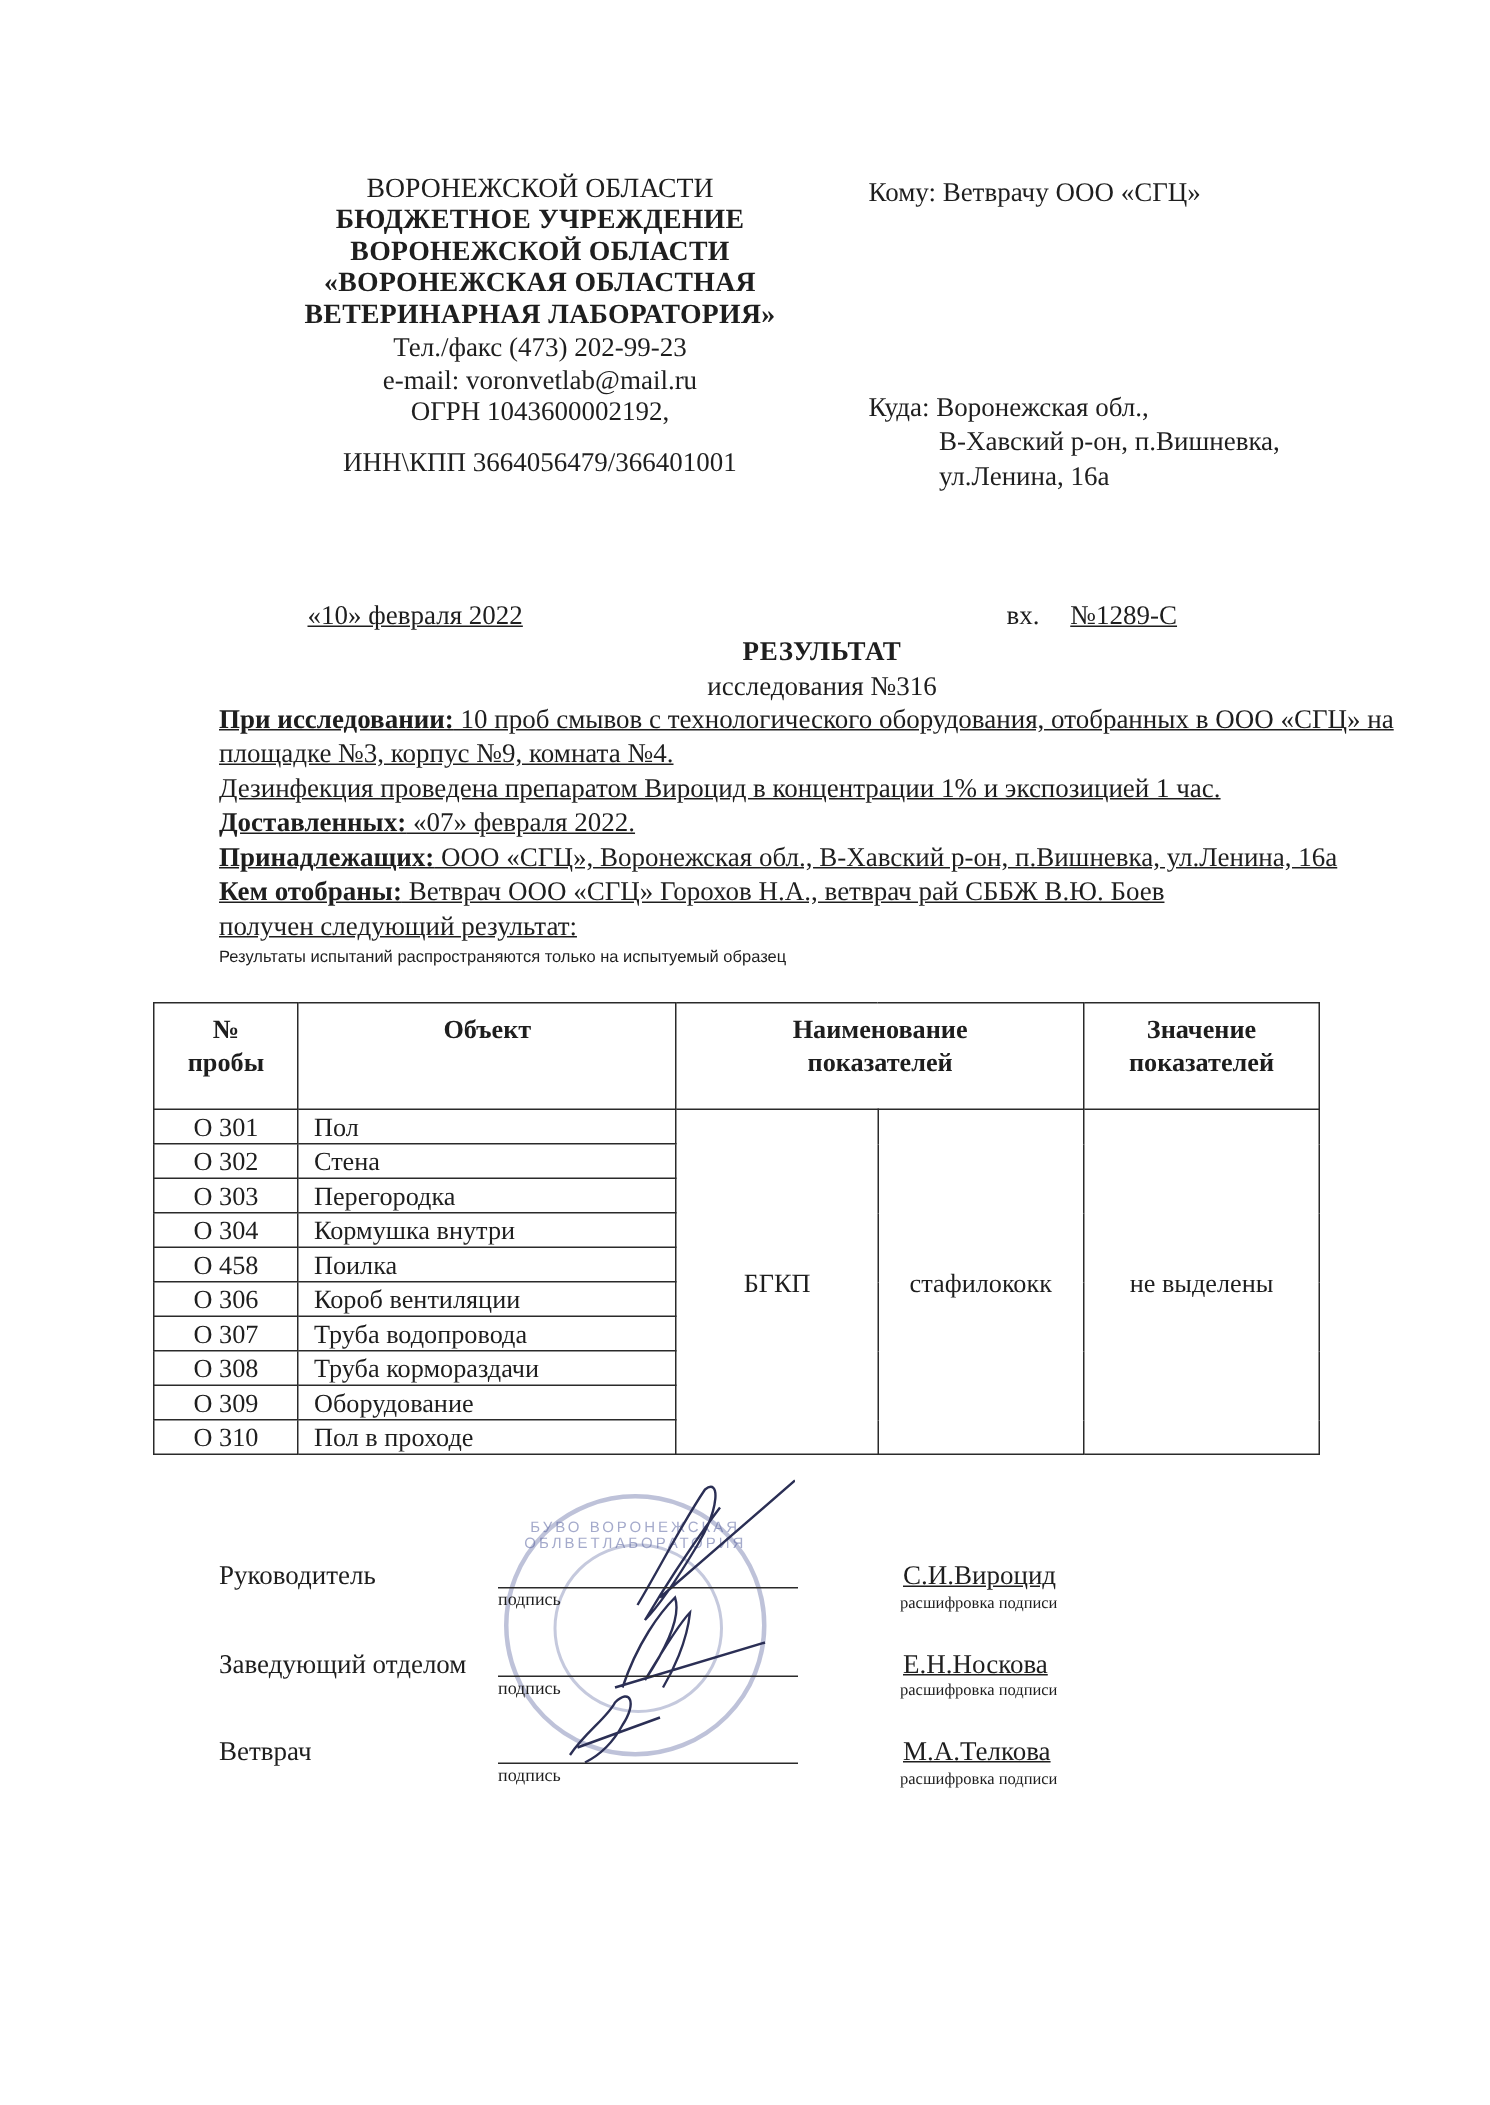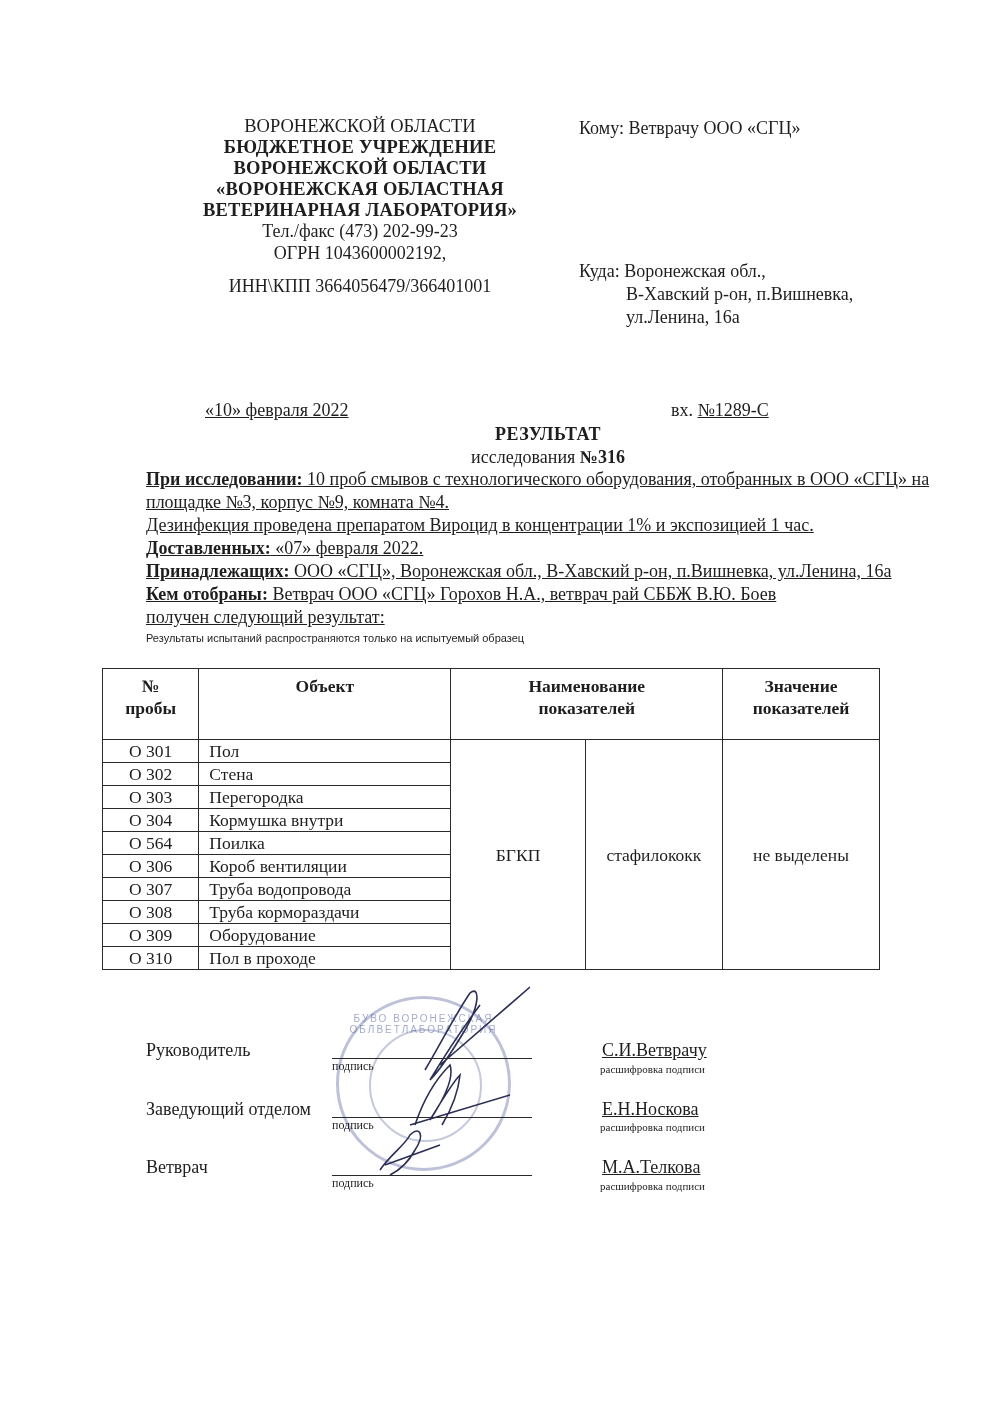--- a/index.html
+++ b/index.html
@@ -8,24 +8,24 @@
   .abs { position: absolute; }
   .center { text-align: center; }
   .hdr { left: 150px; top: 116px; width: 420px; font-size: 18.5px; line-height: 21px; text-align: center; }
   .hdr .b { font-weight: bold; font-size: 18.5px; letter-spacing: 0.2px; }
   .hdr .addr { margin-top: 3px; font-size: 18px; line-height: 21.5px; }
   .to { left: 579px; top: 118px; font-size: 18px; }
   .where { left: 579px; top: 260px; font-size: 18px; line-height: 23px; }
   .where .ind { padding-left: 47px; }
   .date { left: 205px; top: 400px; font-size: 18px; text-decoration: underline; }
   .vx { left: 671px; top: 400px; font-size: 18px; }
-  .vx u { text-decoration: underline; }
+  .vx u { text-decoration: underline; margin-left: 16px; }
   .title { left: 0; width: 1096px; top: 424px; font-size: 18px; font-weight: bold; letter-spacing: 0.5px; }
   .subtitle { left: 0; width: 1096px; top: 447px; font-size: 18px; }
-  .subtitle b { font-weight: bold; }
+  .subtitle b { font-weight: normal; }
   .body { left: 146px; top: 468px; width: 800px; font-size: 18px; line-height: 23px; }
   .body p { margin: 0; text-decoration: underline; }
   .body b { font-weight: bold; }
   .note { left: 146px; top: 632px; font-size: 11px; font-family: "Liberation Sans", sans-serif; }
   table.res { position: absolute; left: 102px; top: 668px; width: 778px; border-collapse: collapse;
               font-size: 17.5px; }
   table.res td, table.res th { border: 1.5px solid #2a2a2a; padding: 0 4px; }
   table.res th { font-weight: bold; vertical-align: top; padding-top: 6px; line-height: 22px; height: 64px; }
   table.res td { height: 22px; line-height: 22px; }
   table.res td.num { text-align: center; width: 80px; }
@@ -46,20 +46,21 @@
 </head>
 <body>
 
 <div class="abs hdr">
   <div>ВОРОНЕЖСКОЙ ОБЛАСТИ</div>
   <div class="b">БЮДЖЕТНОЕ УЧРЕЖДЕНИЕ</div>
   <div class="b">ВОРОНЕЖСКОЙ ОБЛАСТИ</div>
   <div class="b">«ВОРОНЕЖСКАЯ ОБЛАСТНАЯ</div>
   <div class="b">ВЕТЕРИНАРНАЯ ЛАБОРАТОРИЯ»</div>
   <div class="addr" style="margin-top:0">Тел./факс (473) 202-99-23</div>
+  <div class="addr" style="margin-top:0">e-mail: voronvetlab@mail.ru</div>
   <div class="addr" style="margin-top:0">ОГРН 1043600002192,</div>
   <div class="addr" style="margin-top:12px">ИНН\КПП 3664056479/366401001</div>
 </div>
 
 <div class="abs to">Кому: Ветврачу ООО «СГЦ»</div>
 <div class="abs where">
   <div>Куда: Воронежская обл.,</div>
   <div class="ind">В-Хавский р-он, п.Вишневка,</div>
   <div class="ind">ул.Ленина, 16а</div>
 </div>
@@ -120,21 +121,21 @@
       </tr>
     <tr>
         <td class="num">О 303</td>
         <td class="obj">Перегородка</td>
       </tr>
     <tr>
         <td class="num">О 304</td>
         <td class="obj">Кормушка внутри</td>
       </tr>
     <tr>
-        <td class="num">О 564</td>
+        <td class="num">О 458</td>
         <td class="obj">Поилка</td>
       </tr>
     <tr>
         <td class="num">О 306</td>
         <td class="obj">Короб вентиляции</td>
       </tr>
     <tr>
         <td class="num">О 307</td>
         <td class="obj">Труба водопровода</td>
       </tr>
@@ -162,21 +163,21 @@
   <path d="M95,85 C110,60 125,30 140,8 C150,0 150,20 135,45 C120,70 110,85 100,95 C115,70 135,40 150,20 M110,80 L200,2" stroke="#2b2f55" stroke-width="1.6" fill="none"></path>
   <path d="M85,140 C95,110 110,90 120,80 C125,95 110,120 100,135 C115,110 125,95 130,90 C128,110 118,130 112,140 M80,140 L180,110" stroke="#2b2f55" stroke-width="1.6" fill="none"></path>
   <path d="M50,185 C60,170 75,160 80,150 C90,140 95,150 85,165 C78,178 70,185 60,190 M55,180 L110,160" stroke="#2b2f55" stroke-width="1.6" fill="none"></path>
 </svg>
 
 <div class="abs sigrow" style="top:1040px;">Руководитель</div>
 <div class="abs" style="left:332px;top:1058px;">
   <div class="sigline"></div>
   <div class="sigcap">подпись</div>
 </div>
-<div class="abs name" style="top:1040px;">С.И.Ветврачу</div>
+<div class="abs name" style="top:1040px;">С.И.Вироцид</div>
 <div class="abs namecap" style="top:1063px;">расшифровка подписи</div>
 
 <div class="abs sigrow" style="top:1099px;">Заведующий отделом</div>
 <div class="abs" style="left:332px;top:1117px;">
   <div class="sigline"></div>
   <div class="sigcap">подпись</div>
 </div>
 <div class="abs name" style="top:1099px;">Е.Н.Носкова</div>
 <div class="abs namecap" style="top:1121px;">расшифровка подписи</div>
 

